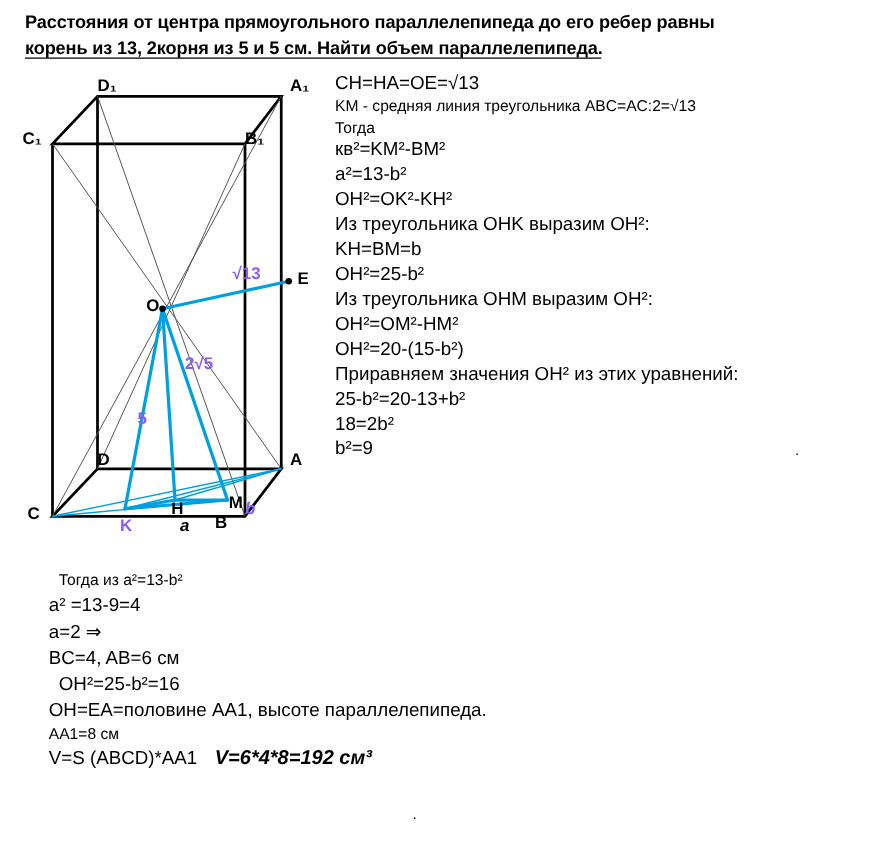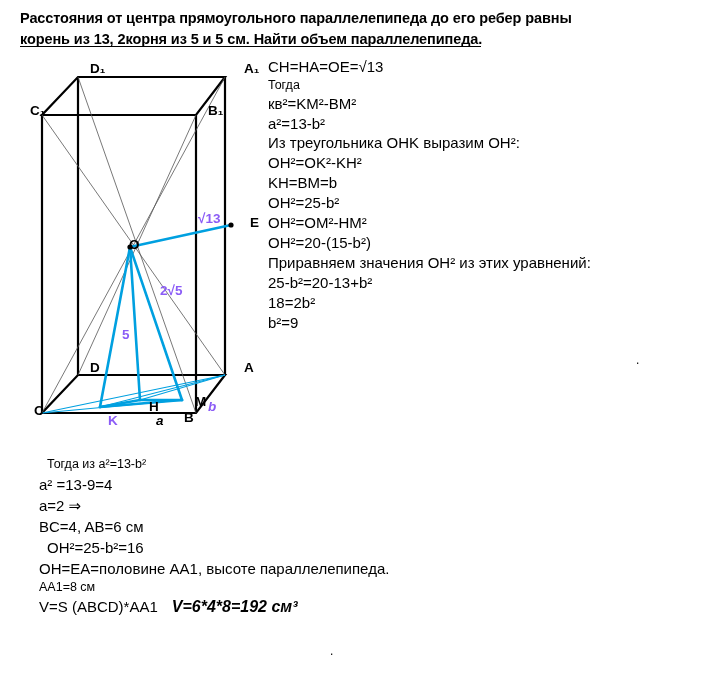--- a/index.html
+++ b/index.html
@@ -48,21 +48,20 @@
     height: 390px;
   }
   #figure svg {
     display: block;
   }
   .fig-label {
     position: absolute;
     font-size: 13.5px;
     font-weight: bold;
     white-space: nowrap;
-    margin-left: 12px;
   }
   .fig-label.cyan {
     color: #8b5cf6;
   }
   .fig-label.italic {
     font-style: italic;
   }
   
   #solution {
     position: absolute;
@@ -189,27 +188,29 @@
     <div class="fig-label" style="left:137px; top:344px;">H</div>
     <div class="fig-label" style="left:183px; top:339px;">M</div>
     <div class="fig-label cyan" style="left:96px; top:358px;">K</div>
     <div class="fig-label" style="left:172px; top:355px;">B</div>
     <div class="fig-label italic" style="left:144px; top:358px;">a</div>
     <div class="fig-label italic cyan" style="left:196px; top:344px;">b</div>
   </div>
 
   <div id="solution">
     <div class="sol-line">CH=HA=OE=√13</div>
+    <div class="sol-line small">KM - средняя линия треугольника ABC=AC:2=√13</div>
     <div class="sol-line small">Тогда</div>
     <div class="sol-line">кв²=KM²-BM²</div>
     <div class="sol-line">a²=13-b²</div>
+    <div class="sol-line">OH²=OK²-KH²</div>
     <div class="sol-line">Из треугольника OHK выразим OH²:</div>
-    <div class="sol-line">OH²=OK²-KH²</div>
     <div class="sol-line">KH=BM=b</div>
     <div class="sol-line">OH²=25-b²</div>
+    <div class="sol-line">Из треугольника OHM выразим OH²:</div>
     <div class="sol-line">OH²=OM²-HM²</div>
     <div class="sol-line">OH²=20-(15-b²)</div>
     <div class="sol-line">Приравняем значения OH² из этих уравнений:</div>
     <div class="sol-line">25-b²=20-13+b²</div>
     <div class="sol-line">18=2b²</div>
     <div class="sol-line">b²=9</div>
   </div>
 
   <div id="bottom">
     <div class="bot-line small indent1">Тогда из  a²=13-b²</div>

